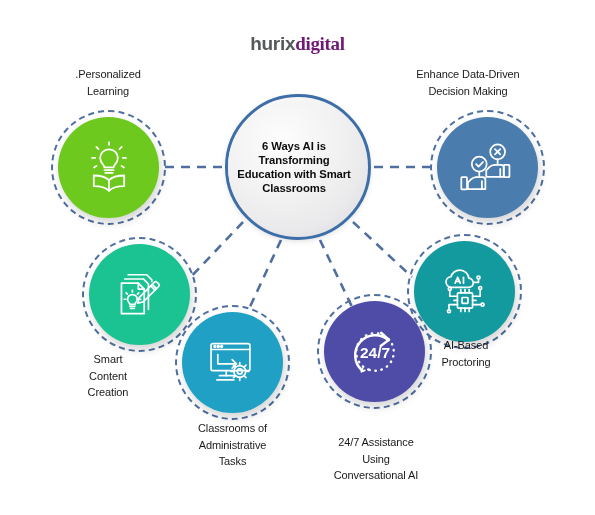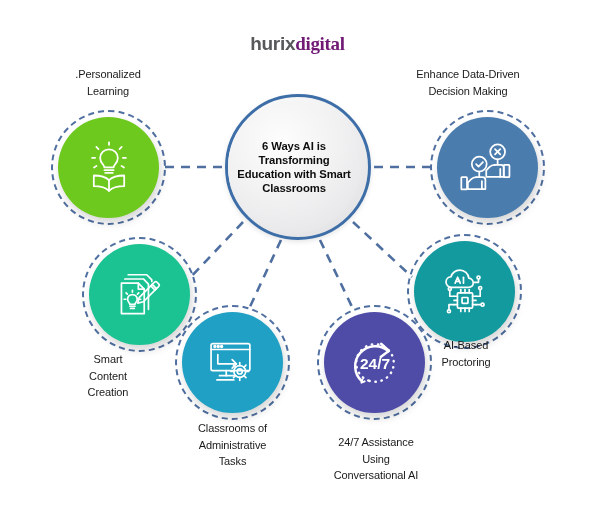--- a/index.html
+++ b/index.html
@@ -302,21 +302,21 @@
           <circle cx="40" cy="42" r="3"></circle>
           <path d="M40 31.5v3.5M40 49v3.5M29.5 42H33M47 42h3.5M32.6 34.6l2.5 2.5M44.9 46.9l2.5 2.5M47.4 34.6l-2.5 2.5M35.1 46.9l-2.5 2.5"></path>
         </g>
       </svg>
     </div>
   </div>
   <div class="label" style="left:160px; top:420px; width:145px;">Classrooms of
 Administrative
 Tasks</div>
 
-  <div class="node" style="left:317px; top:305px; width:115px; height:115px;">
+  <div class="node" style="left:317px; top:294px; width:115px; height:115px;">
     <div class="ring"></div>
     <div class="disc" style="background:#4f4ca8;">
       <svg width="60" height="60" viewBox="0 0 64 64">
         <g fill="none" stroke="#ffffff" stroke-width="2.6" stroke-linecap="round" stroke-linejoin="round">
           <path d="M46.5 19.5A20 20 0 1018 51.5"></path>
           <path d="M21 51.5l-3.5 1.5 1.2-3.6" stroke-width="2"></path>
           <path d="M38.5 11.5l8.5 7.5-9 6.5"></path>
         </g>
         <circle cx="32" cy="32" r="20" fill="none" stroke="#ffffff" stroke-width="2.6" stroke-dasharray="0.5 6" stroke-linecap="round" transform="rotate(110 32 32)" opacity="0.95" style="stroke-dashoffset:0"></circle>
         <text x="32" y="38.5" font-family="'Liberation Sans', sans-serif" font-size="16.5" font-weight="bold" fill="#ffffff" text-anchor="middle">24/7</text>

